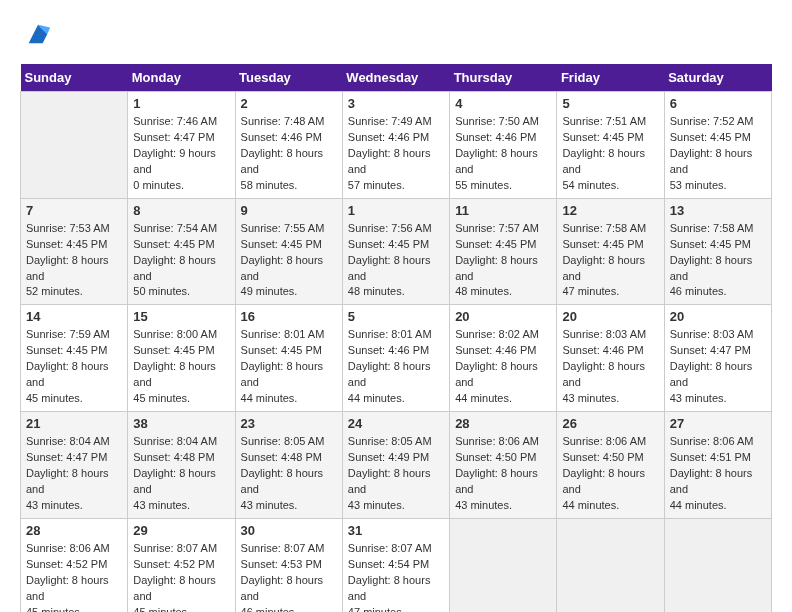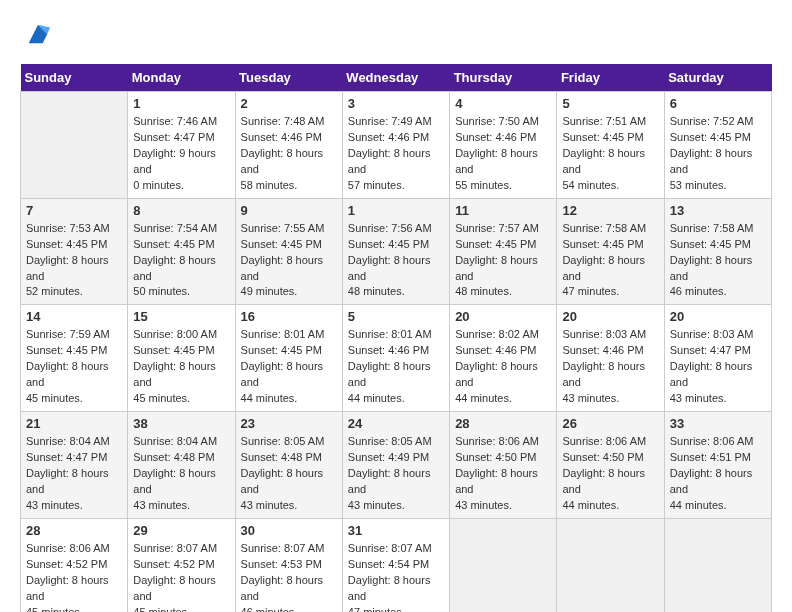--- a/index.html
+++ b/index.html
@@ -236,21 +236,21 @@
         </td>
         <td>
           <span class="day-number">28</span>
           <div class="day-info">Sunrise: 8:06 AM<br>Sunset: 4:50 PM<br>Daylight: 8 hours and<br> 43 minutes.</div>
         </td>
         <td>
           <span class="day-number">26</span>
           <div class="day-info">Sunrise: 8:06 AM<br>Sunset: 4:50 PM<br>Daylight: 8 hours and<br> 44 minutes.</div>
         </td>
         <td>
-          <span class="day-number">33</span>
+          <span class="day-number">27</span>
           <div class="day-info">Sunrise: 8:06 AM<br>Sunset: 4:51 PM<br>Daylight: 8 hours and<br> 44 minutes.</div>
         </td>
       </tr>
       <tr>
         <td>
           <span class="day-number">28</span>
           <div class="day-info">Sunrise: 8:06 AM<br>Sunset: 4:52 PM<br>Daylight: 8 hours and<br> 45 minutes.</div>
         </td>
         <td>
           <span class="day-number">29</span>

